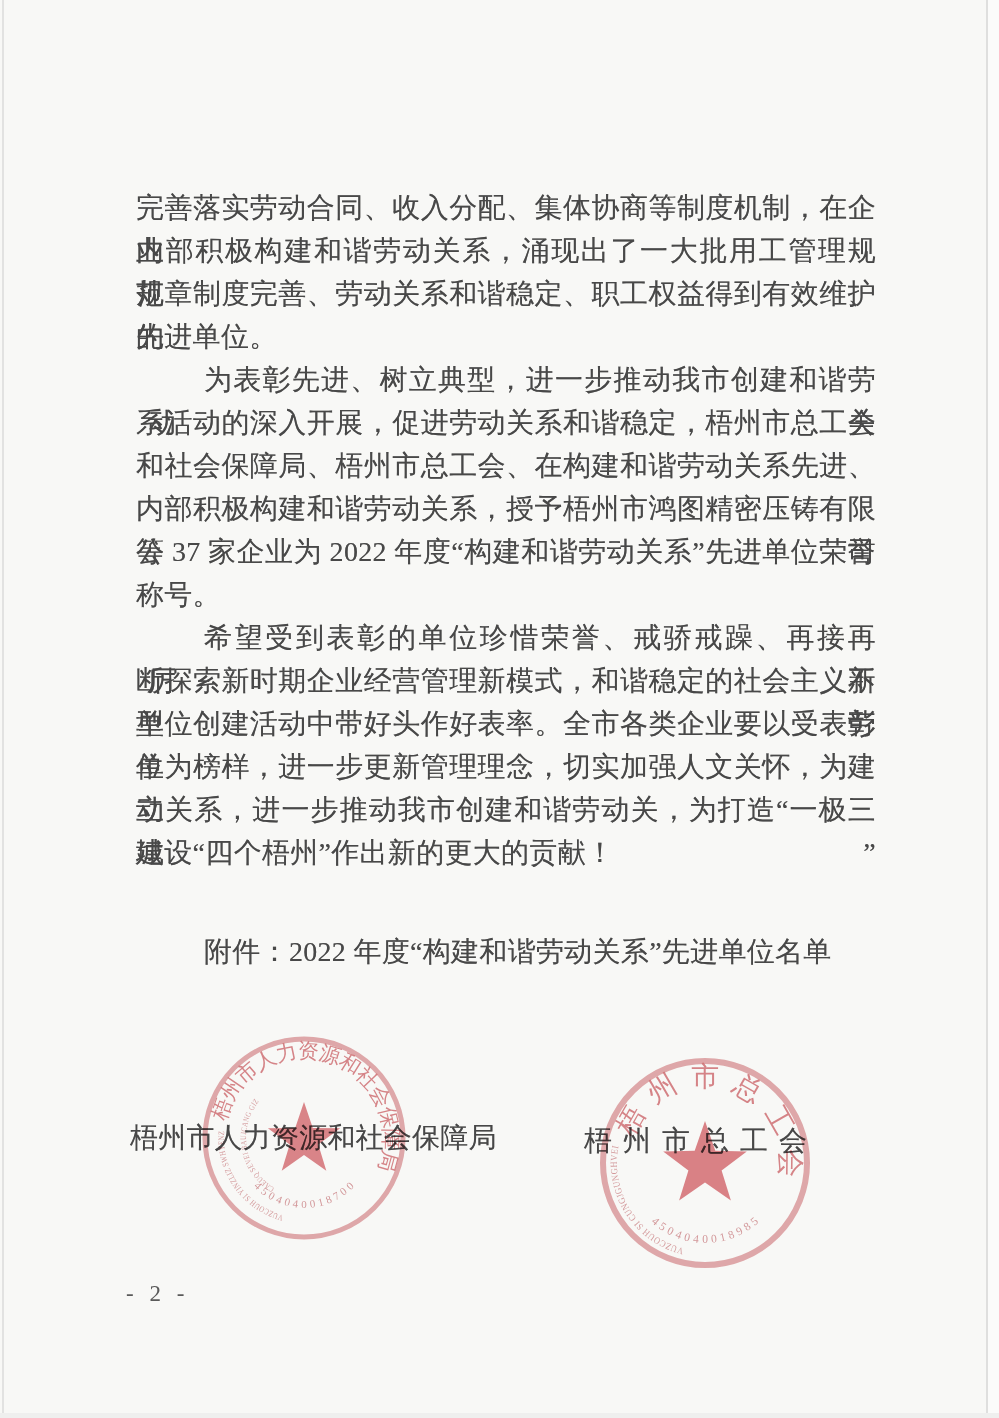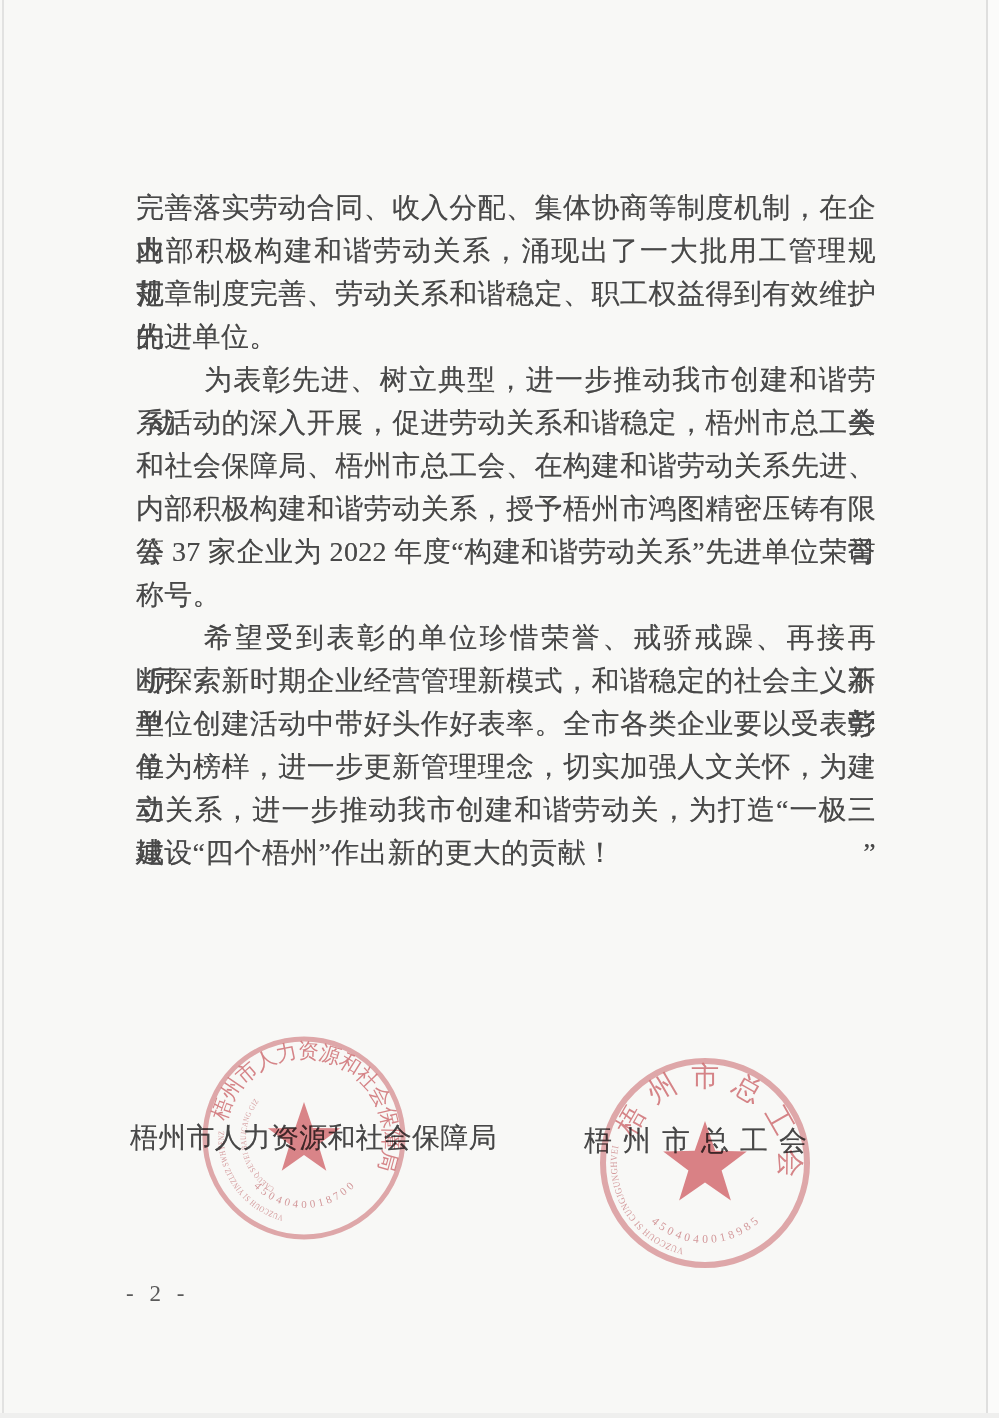--- a/index.html
+++ b/index.html
@@ -68,20 +68,21 @@
   <div class="line fill">内部积极构建和谐劳动关系，授予梧州市鸿图精密压铸有限公司</div>
   <div class="line fill">等 37 家企业为 2022 年度“构建和谐劳动关系”先进单位荣誉</div>
   <div class="line end">称号。</div>
   <div class="line fill ind">希望受到表彰的单位珍惜荣誉、戒骄戒躁、再接再厉，不</div>
   <div class="line fill">断探索新时期企业经营管理新模式，和谐稳定的社会主义新型劳</div>
   <div class="line fill">单位创建活动中带好头作好表率。全市各类企业要以受表彰单</div>
   <div class="line fill">位为榜样，进一步更新管理理念，切实加强人文关怀，为建立</div>
   <div class="line fill">动关系，进一步推动我市创建和谐劳动关，为打造“一极三城”</div>
   <div class="line end">建设“四个梧州”作出新的更大的贡献！</div>
   <div class="spacer"></div>
+  <div class="line end ind">附件：2022 年度“构建和谐劳动关系”先进单位名单</div>
 </div>
 
 <div class="sig sig-left">梧州市人力资源和社会保障局</div>
 <div class="sig sig-right">梧州市总工会</div>
 
 <div class="seal seal-left">
   <svg width="210" height="210" viewBox="0 0 210 210">
     <defs>
       <path id="pL-cn" d="M 26.2 91.1 A 80 80 0 1 1 177.5 138.8" fill="none"></path>
       <path id="pL-lat" d="M 91.1 183.8 A 80 80 0 0 1 26.2 91.1" fill="none"></path>

